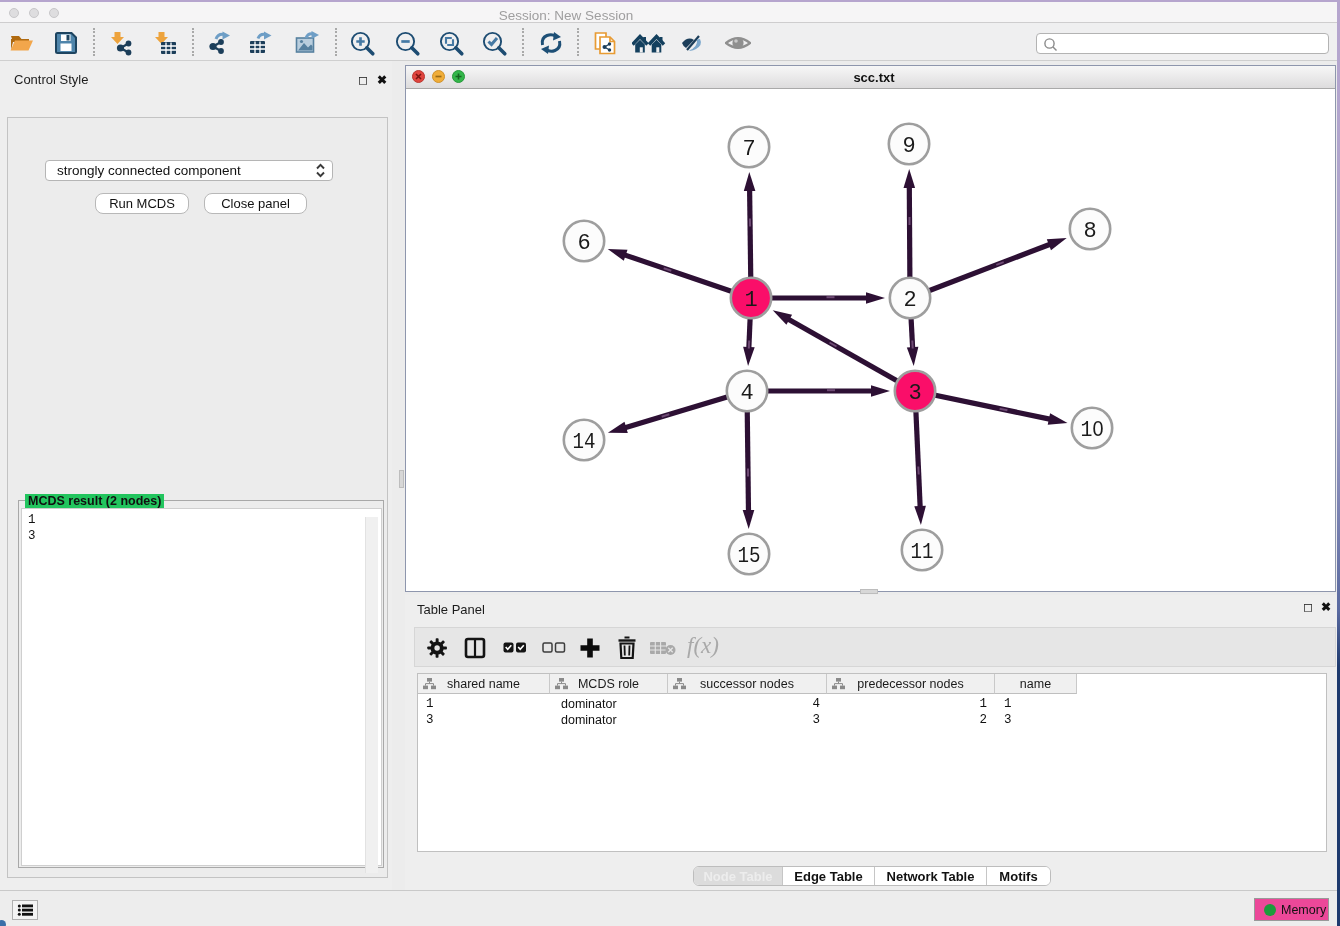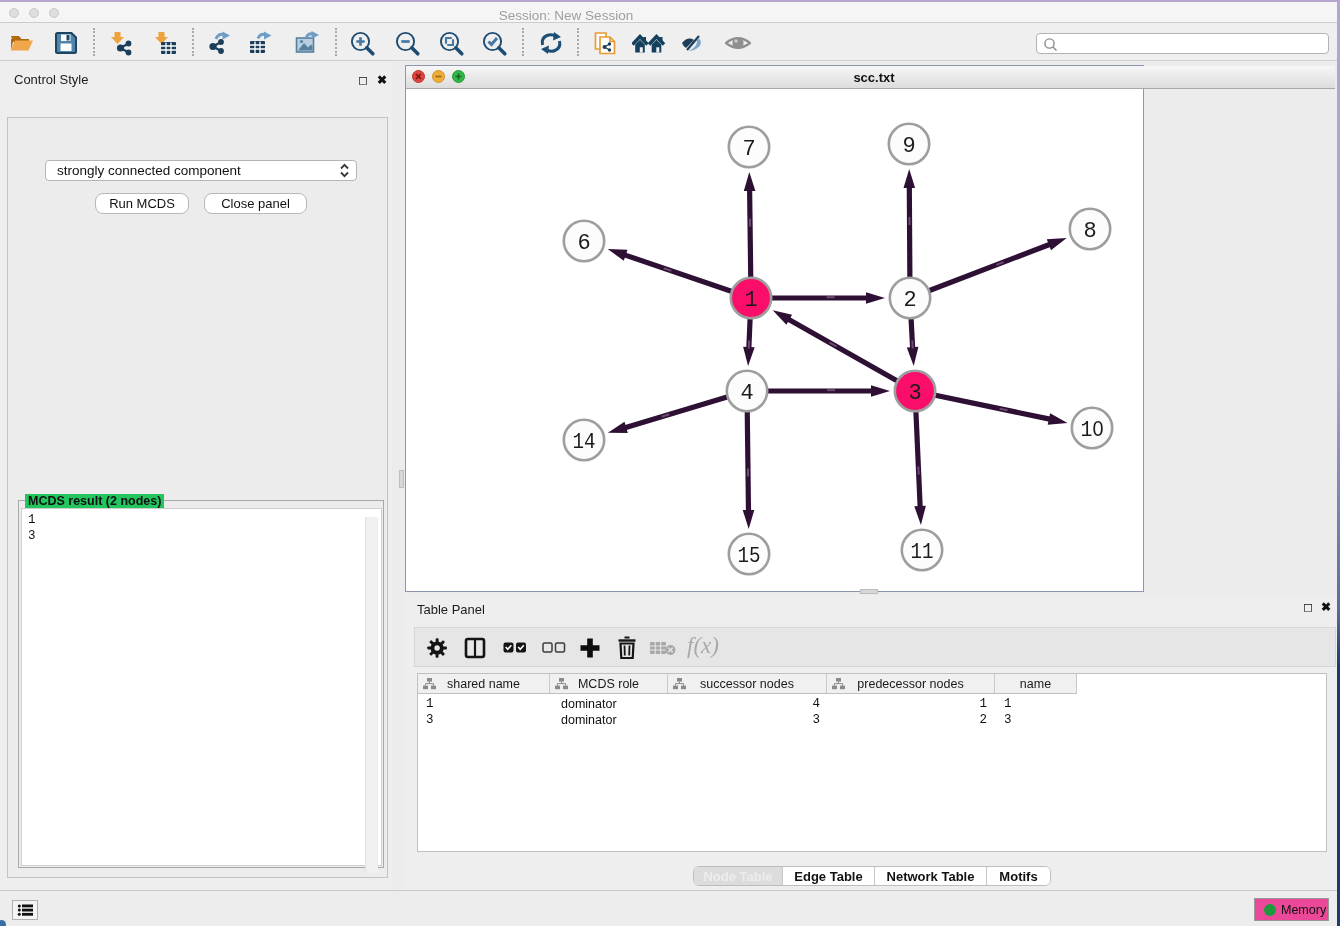--- a/index.html
+++ b/index.html
@@ -17,28 +17,28 @@
 #searchbox { position:absolute; left:1036px; top:10px; width:293px; height:21px; background:#fff; border:1px solid #b3b3b3; border-radius:4px; }
 
 #cpanel { left:0; top:61px; width:392px; height:830px; background:#eeeeee; }
 #cptitle { left:14px; top:11px; font-size:13px; color:#1c1c1c; }
 .hicons { position:absolute; font-size:12px; color:#111; top:10px; }
 #cptabs { position:absolute; left:78px; top:36px; height:21px; display:flex; border:1px solid #bcbcbc; border-radius:4px; overflow:hidden; background:#fff; }
 #cptabs div { font-size:13px; font-weight:600; color:#111; text-align:center; line-height:19px; border-right:1px solid #c6c6c6; background:#fff; }
 #cptabs div:last-child { border-right:none; background:#dbdbdb; color:#f3f3f3; }
 #cpcontent { position:absolute; left:7px; top:56px; width:381px; height:761px; background:#ececec; border:1px solid #c3c3c3; }
 #optlabel { left:0; top:25px; width:380px; text-align:center; font-size:13px; color:#111; }
-#combo { left:37px; top:42px; width:312px; height:21px; background:#fff; border:1px solid #b5b5b5; border-radius:4px; font-size:13.5px; color:#111; line-height:19px; padding-left:11px; }
+#combo { left:37px; top:42px; width:288px; height:21px; background:#fff; border:1px solid #b5b5b5; border-radius:4px; font-size:13.5px; color:#111; line-height:19px; padding-left:11px; }
 .btn { position:absolute; height:21px; background:#fff; border:1px solid #b8b8b8; border-radius:8px; font-size:13px; color:#111; text-align:center; line-height:19px; }
 #grpbox { left:10px; top:382px; width:366px; height:368px; border:1px solid #a8a8a8; }
 #grptitle { left:6px; top:-7px; background:#22c55e; padding:0 3px; font-size:12.5px; color:#111;font-weight:bold; }
 #grpinner { left:2px; top:7px; width:361px; height:358px; background:#fff; border:1px solid #cfcfcf; font-family:"Liberation Mono", monospace; font-size:12.5px; color:#111; line-height:16px; padding:3px 0 0 6px; }
 #grpscroll { right:3px; top:8px; width:13px; height:356px; background:#f0f0f0; border-left:1px solid #e2e2e2; }
 
-#netwin { left:405px; top:65px; width:739px; height:527px; background:#fff; border:1px solid #8e96ad; }
+#netwin { left:405px; top:65px; width:931px; height:527px; background:#fff; border:1px solid #8e96ad; }
 #nettitle { left:0; top:0; width:929px; height:23px; background:linear-gradient(#f7f7f7,#dddcdd); border-bottom:1px solid #a9a9a9; }
 .light { position:absolute; top:4px; width:13px; height:13px; border-radius:50%; }
 #netname { left:0; top:4px; width:929px; text-align:center; font-weight:bold; font-size:13px; color:#111; }
 #graph { left:0; top:24px; }
 
 #tpanel { left:405px; top:595px; width:935px; height:295px; background:#eeeeee; }
 #tptitle { left:12px; top:7px; font-size:13px; color:#1c1c1c; }
 #tbar { left:9px; top:32px; width:922px; height:40px; background:#e6e6e6; border:1px solid #d6d6d6; }
 #ttable { left:12px; top:78px; width:910px; height:179px; background:#fff; border:1px solid #c0c0c0; }
 .hcell { position:absolute; top:0; height:20px; background:#f0f0f0; border-right:1px solid #c9c9c9; border-bottom:1px solid #bfbfbf; font-size:12.5px; color:#1a1a1a; text-align:center; line-height:20px; }

